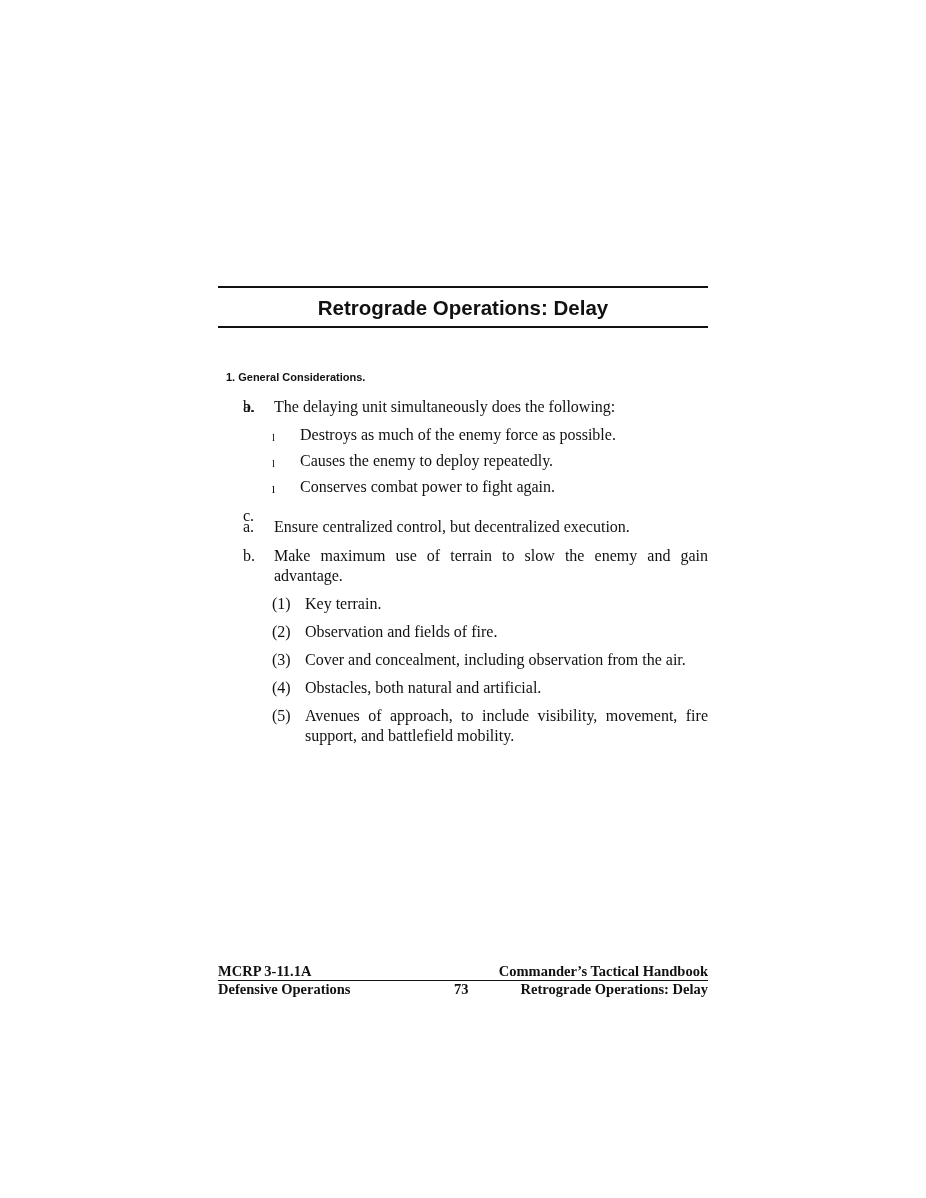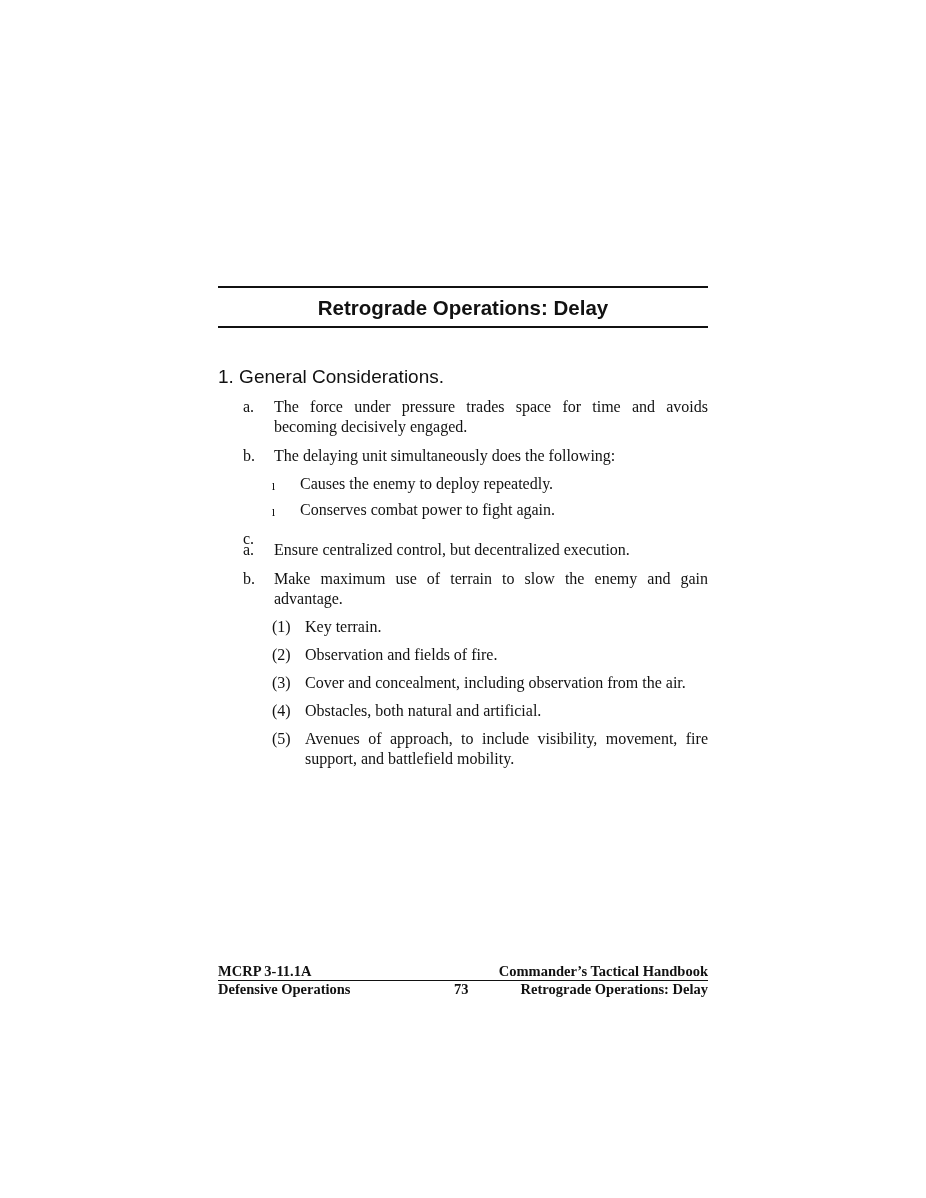--- a/index.html
+++ b/index.html
@@ -1,21 +1,21 @@
 <!DOCTYPE html>
 <html><head>
   <meta charset="utf-8">
   <style>
     html, body { margin: 0; padding: 0; background: #ffffff; }
     body { width: 926px; height: 1198px; position: relative; overflow: hidden; color: #111; }
     .page { position: absolute; left: 218px; top: 286px; width: 490px; }
     .rule { height: 0; border-top: 2px solid #111; }
     .title-block { position: relative; }
     .title { font-family: "Liberation Sans", sans-serif; font-weight: bold; font-size: 20.5px; text-align: center; line-height: 24px; padding: 8px 0 6px 0; margin: 0; }
-    .h { font-family: "Liberation Sans", sans-serif; font-weight: normal; font-size: 19px; margin: 0; line-height: 18px; }
+    .h { font-family: "Liberation Sans", sans-serif; font-weight: bold; font-size: 11px; margin: 8px; line-height: 18px; }
     .sec1 { margin-top: 40px; }
     .sec2 { margin-top: 20px; }
     .body { font-family: "Liberation Serif", serif; font-size: 16px; line-height: 20px; }
     .item { position: relative; padding-left: 56px; margin-top: 9px; text-align: justify; }
     .item .lbl { position: absolute; left: 25px; top: 0; }
     .bullet { position: relative; padding-left: 82px; margin-top: 6px; }
     .bullet .lbl { position: absolute; left: 54px; top: 2px; font-size: 11px; }
     .sub { position: relative; padding-left: 87px; margin-top: 8px; text-align: justify; }
     .sub .lbl { position: absolute; left: 54px; top: 0; }
     .sub.first { margin-top: 8px; }
@@ -34,28 +34,28 @@
     <div class="rule"></div>
     <h1 class="title">Retrograde Operations: Delay</h1>
     <div class="rule"></div>
   </div>
 
   <div class="sec1">
     <h2 class="h">1. General Considerations.</h2>
     <div class="body">
       <div class="item" style="margin-top:11px">
         <span class="lbl">a.</span>
-        <span>The force under pressure trades space for time and avoids becoming decisively engaged.</span>
       </div>
       <div class="item">
         <span class="lbl">b.</span>
         <span>The delaying unit simultaneously does the following:</span>
       </div>
       <div class="bullet" style="margin-top:8px">
         <span class="lbl">l</span>
+        <span>Destroys as much of the enemy force as possible.</span>
       </div>
       <div class="bullet">
         <span class="lbl">l</span>
         <span>Causes the enemy to deploy repeatedly.</span>
       </div>
       <div class="bullet">
         <span class="lbl">l</span>
       </div>
       <div class="bullet">
         <span class="lbl">l</span>

